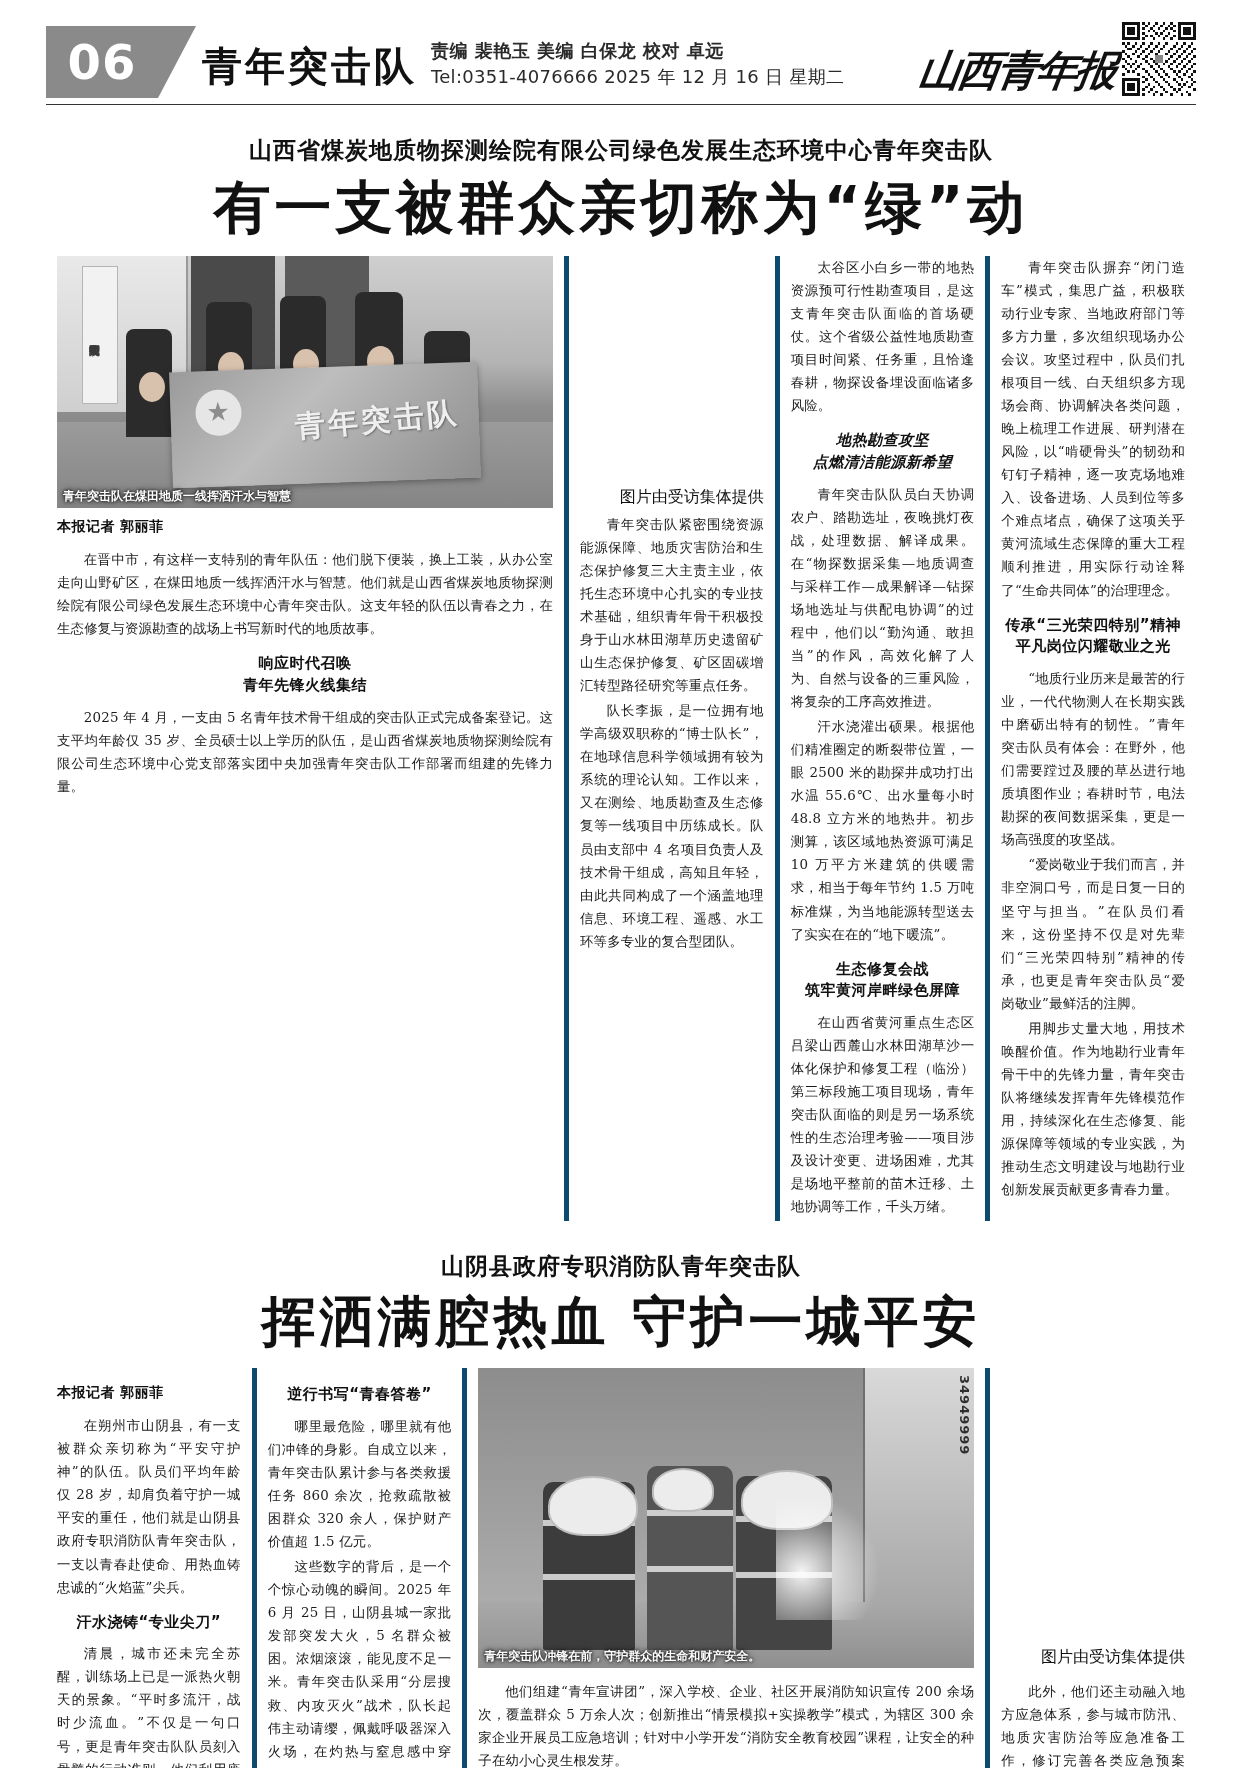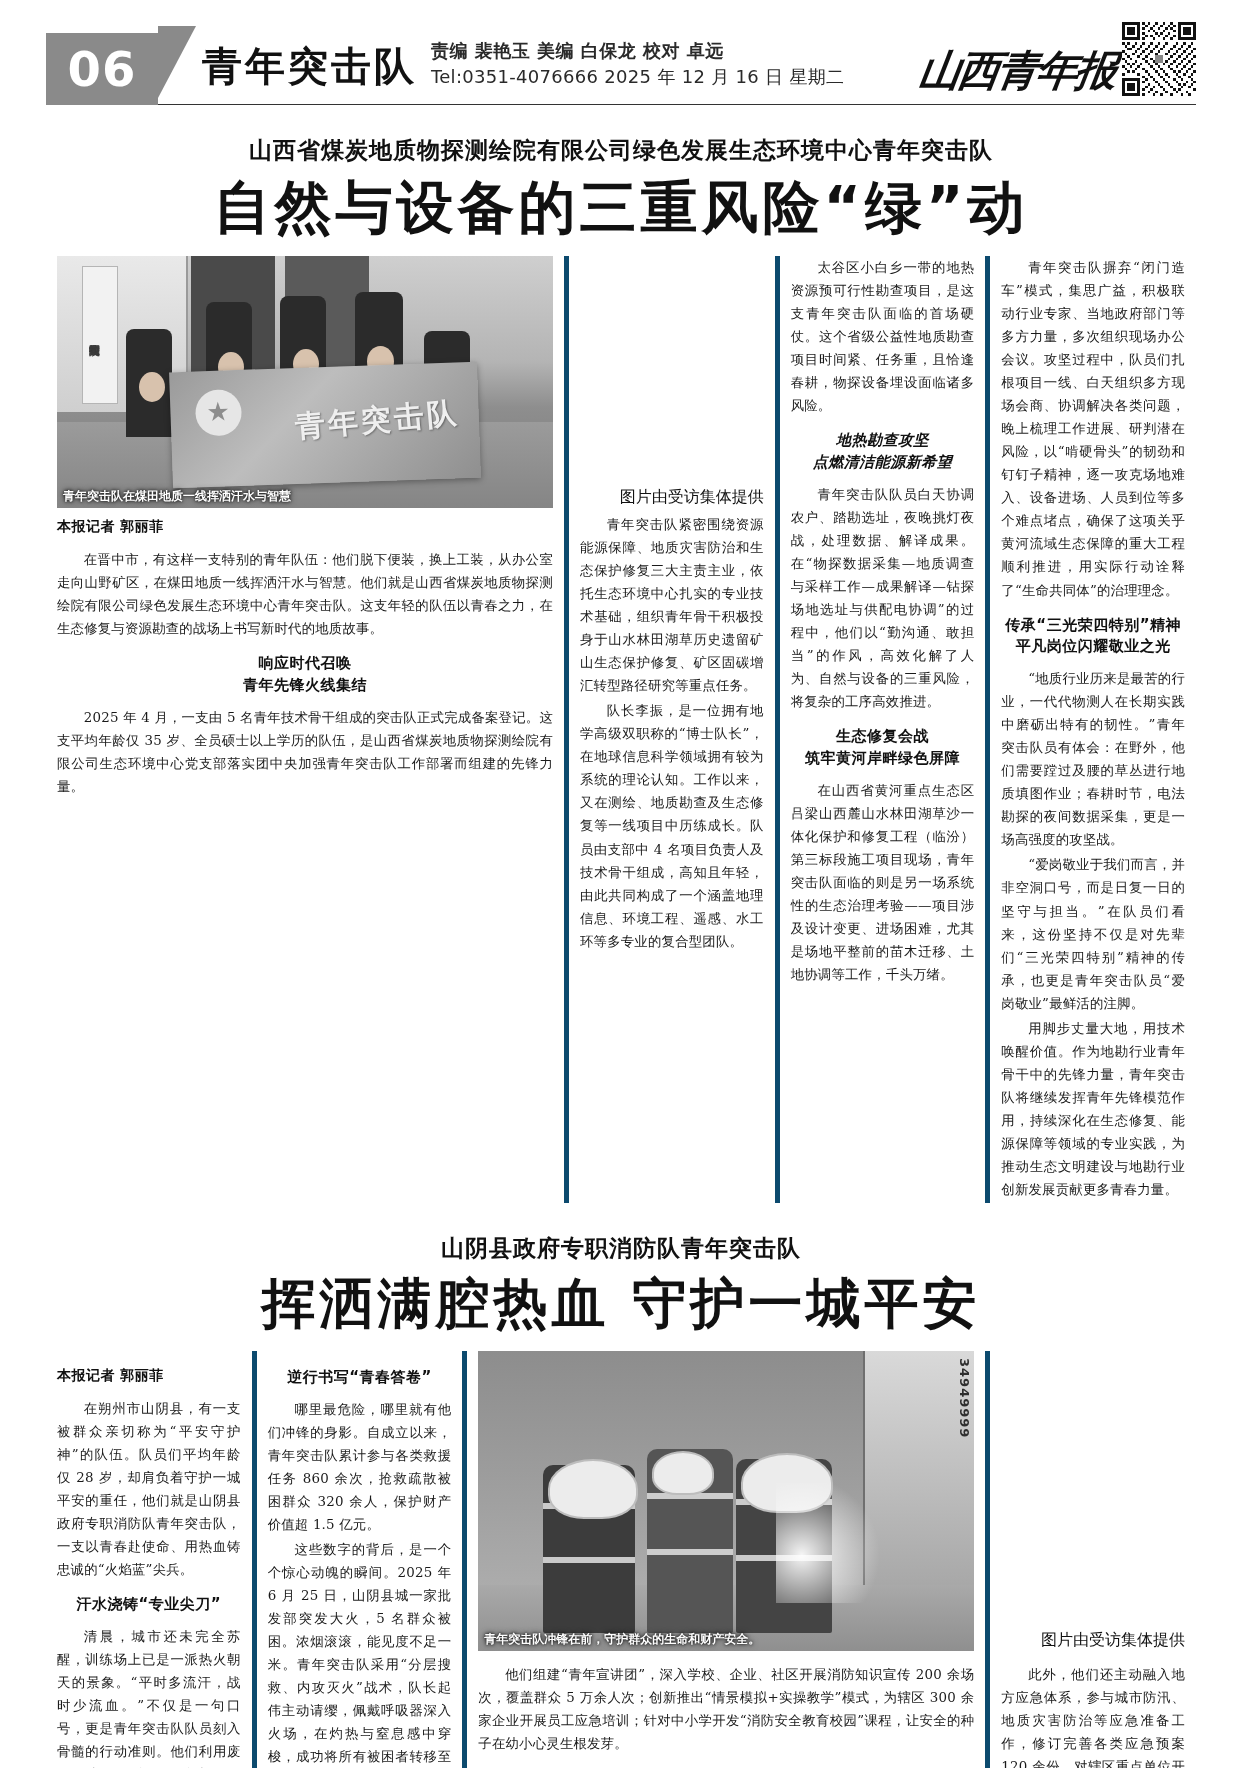--- a/index.html
+++ b/index.html
@@ -9,21 +9,21 @@
     color:#111;
     position:relative;
     overflow:hidden;
   }
   .page{width:1242px;height:1768px;position:relative;box-sizing:border-box;padding:0 46px;}
 
   
   .masthead{position:relative;height:98px;display:flex;align-items:flex-end;}
   .pagenum-wrap{position:relative;width:150px;height:72px;flex:0 0 auto;}
   .pagenum{
-    position:absolute;left:0;top:7px;width:112px;height:72px;
+    position:absolute;left:0;top:0;width:112px;height:72px;
     background:#8a8a8a;color:#fff;
     font-family:"DejaVu Sans","Liberation Sans",sans-serif;
     font-weight:700;font-size:48px;letter-spacing:1px;
     display:flex;align-items:center;justify-content:center;
   }
   .pagenum-tail{
     position:absolute;left:112px;top:0;width:0;height:0;
     border-top:72px solid #8a8a8a;border-right:38px solid transparent;
   }
   .section-title{
@@ -377,21 +377,21 @@
               <rect x="26" y="28" width="1" height="1"></rect>
           </g>
         </svg>
       </div>
     </div>
   </div>
   <div class="rule-top"></div>
 
   <div class="art">
     <div class="shoulder">山西省煤炭地质物探测绘院有限公司绿色发展生态环境中心青年突击队</div>
-    <div class="headline">自然与设备的三重风险“绿”动</div>
+    <div class="headline">有一支被群众亲切称为“绿”动</div>
 
     <div class="cols">
 
       <div class="col">
         <div class="photo ph1" style="width:496px;margin-left:0;">
           <div class="sky"></div>
           <div class="wall"></div>
           <div class="wallcol"></div>
           <div class="vtext">质物探测绘院有限公司</div>
           <div class="door"></div>
@@ -433,20 +433,21 @@
         </div>
         <p class="body" style="margin-top:5px;">青年突击队紧密围绕资源能源保障、地质灾害防治和生态保护修复三大主责主业，依托生态环境中心扎实的专业技术基础，组织青年骨干积极投身于山水林田湖草历史遗留矿山生态保护修复、矿区固碳增汇转型路径研究等重点任务。</p>
         <p class="body">队长李振，是一位拥有地学高级双职称的“博士队长”，在地球信息科学领域拥有较为系统的理论认知。工作以来，又在测绘、地质勘查及生态修复等一线项目中历练成长。队员由支部中 4 名项目负责人及技术骨干组成，高知且年轻，由此共同构成了一个涵盖地理信息、环境工程、遥感、水工环等多专业的复合型团队。</p>
       </div>
 
       <div class="col">
         <p class="body" style="margin-top:0;">太谷区小白乡一带的地热资源预可行性勘查项目，是这支青年突击队面临的首场硬仗。这个省级公益性地质勘查项目时间紧、任务重，且恰逢春耕，物探设备埋设面临诸多风险。</p>
         <div class="subhead" style="white-space:pre-line;font-style:italic;">地热勘查攻坚
 点燃清洁能源新希望</div>
         <p class="body">青年突击队队员白天协调农户、踏勘选址，夜晚挑灯夜战，处理数据、解译成果。在“物探数据采集—地质调查与采样工作—成果解译—钻探场地选址与供配电协调”的过程中，他们以“勤沟通、敢担当”的作风，高效化解了人为、自然与设备的三重风险，将复杂的工序高效推进。</p>
+        <p class="body">汗水浇灌出硕果。根据他们精准圈定的断裂带位置，一眼 2500 米的勘探井成功打出水温 55.6℃、出水量每小时 48.8 立方米的地热井。初步测算，该区域地热资源可满足 10 万平方米建筑的供暖需求，相当于每年节约 1.5 万吨标准煤，为当地能源转型送去了实实在在的“地下暖流”。</p>
         <div class="subhead" style="white-space:pre-line;">生态修复会战
 筑牢黄河岸畔绿色屏障</div>
         <p class="body">在山西省黄河重点生态区吕梁山西麓山水林田湖草沙一体化保护和修复工程（临汾）第三标段施工项目现场，青年突击队面临的则是另一场系统性的生态治理考验——项目涉及设计变更、进场困难，尤其是场地平整前的苗木迁移、土地协调等工作，千头万绪。</p>
       </div>
 
       <div class="col">
         <p class="body" style="margin-top:0;">青年突击队摒弃“闭门造车”模式，集思广益，积极联动行业专家、当地政府部门等多方力量，多次组织现场办公会议。攻坚过程中，队员们扎根项目一线、白天组织多方现场会商、协调解决各类问题，晚上梳理工作进展、研判潜在风险，以“啃硬骨头”的韧劲和钉钉子精神，逐一攻克场地难入、设备进场、人员到位等多个难点堵点，确保了这项关乎黄河流域生态保障的重大工程顺利推进，用实际行动诠释了“生命共同体”的治理理念。</p>
         <div class="subhead" style="white-space:pre-line;">传承“三光荣四特别”精神
 平凡岗位闪耀敬业之光</div>
         <p class="body">“地质行业历来是最苦的行业，一代代物测人在长期实践中磨砺出特有的韧性。”青年突击队员有体会：在野外，他们需要蹚过及腰的草丛进行地质填图作业；春耕时节，电法勘探的夜间数据采集，更是一场高强度的攻坚战。</p>

